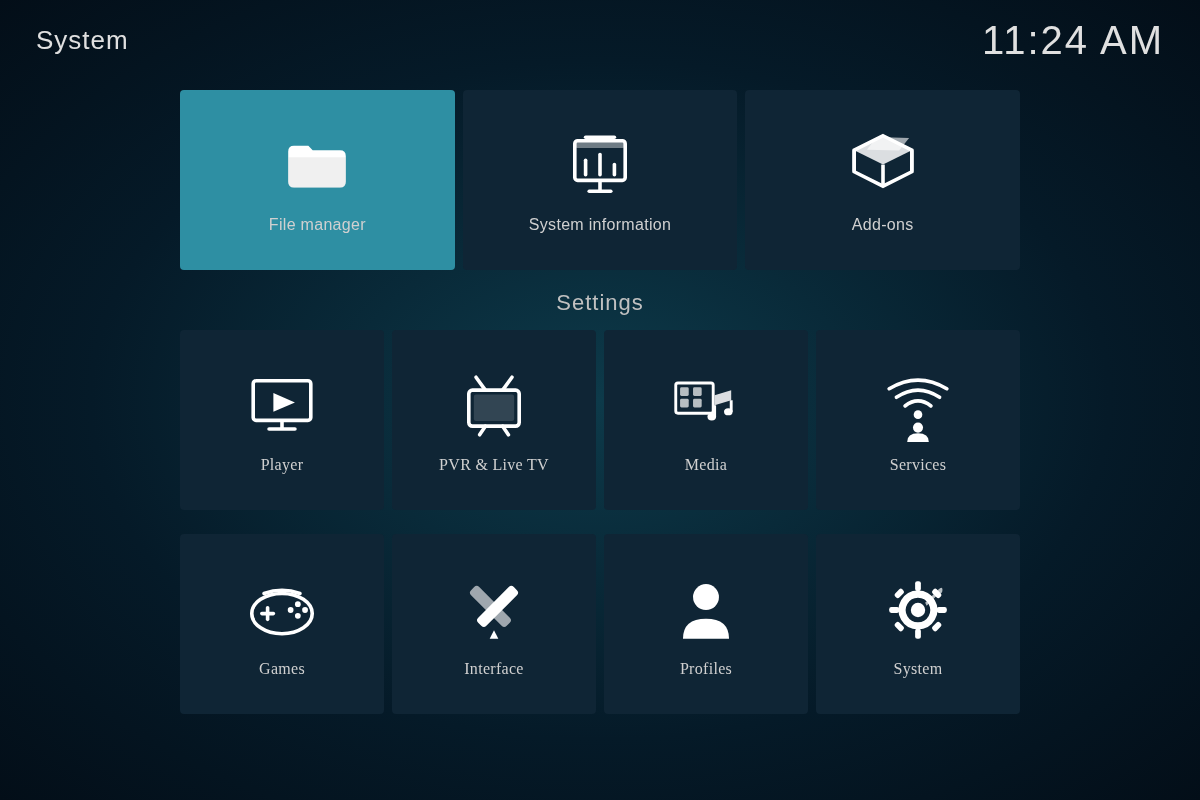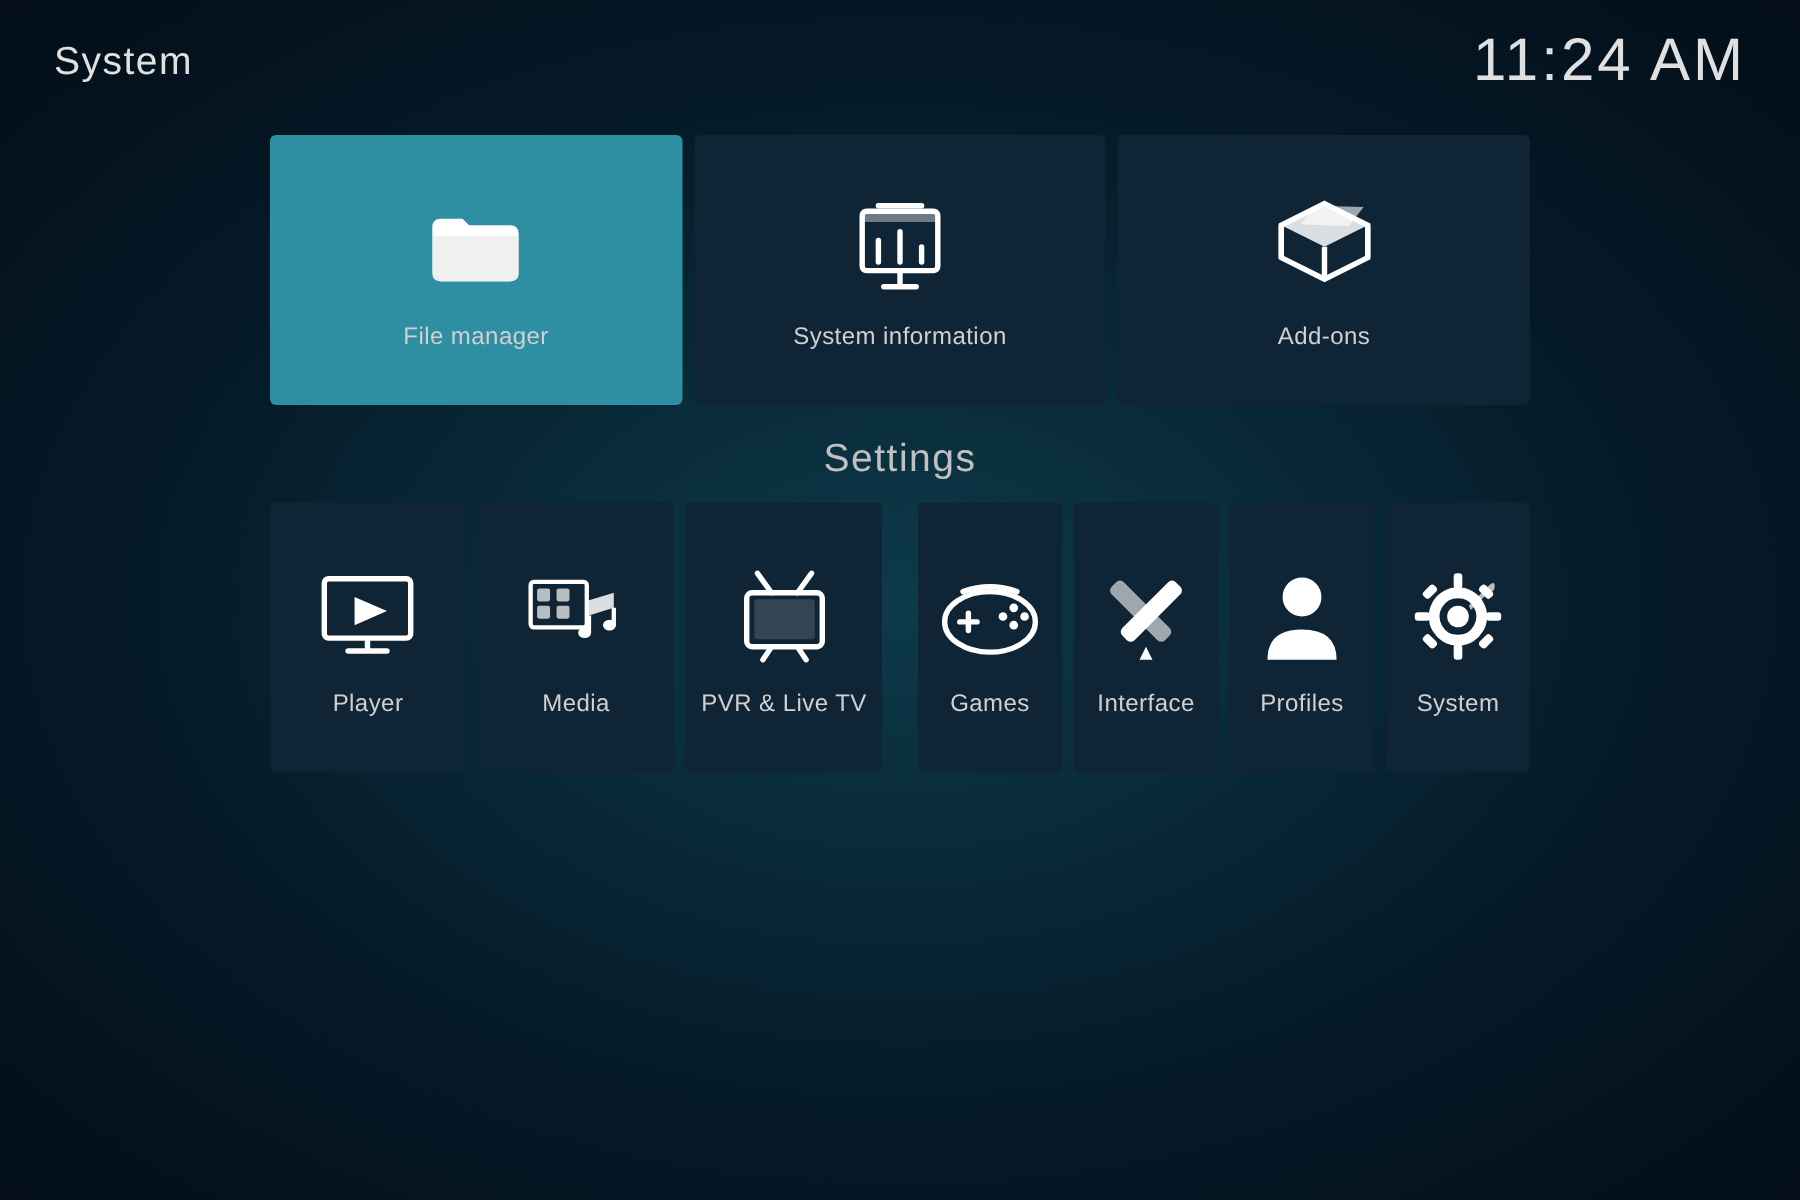--- a/index.html
+++ b/index.html
@@ -75,33 +75,34 @@
 
     .tile-label {
       font-size: 16px;
       font-weight: 400;
       color: #d0d0d0;
       text-align: center;
       letter-spacing: 0.3px;
     }
 
     .section-label {
-      font-size: 26px;
+      font-size: 22px;
       font-weight: 300;
       color: #c0c0c0;
       letter-spacing: 1px;
       margin-bottom: 14px;
       text-align: center;
     }
 
     .settings-rows {
       display: flex;
-      flex-direction: row;
+      flex-direction: column;
       gap: 24px;
       width: 100%;
+      font-family: Liberation Serif, serif;
     }
 
     .settings-row {
       display: flex;
       gap: 8px;
       width: 100%;
     }
 
     
     .tile-svg {
@@ -196,55 +197,70 @@
             <line x1="32" y1="82" x2="68" y2="82" stroke="white" stroke-width="5" stroke-linecap="round"></line>
           </svg>
         </div>
         <span class="tile-label">Player</span>
       </div>
 
       <div class="tile">
         <div class="tile-svg">
           <svg viewBox="0 0 100 100" xmlns="http://www.w3.org/2000/svg">
 
+            <rect x="15" y="28" width="70" height="50" rx="5" fill="none" stroke="white" stroke-width="5"></rect>
+
+            <rect x="22" y="34" width="56" height="37" rx="3" fill="white" opacity="0.15"></rect>
+
+            <line x1="38" y1="28" x2="25" y2="10" stroke="white" stroke-width="5" stroke-linecap="round"></line>
+
+            <line x1="62" y1="28" x2="75" y2="10" stroke="white" stroke-width="5" stroke-linecap="round"></line>
+
+            <line x1="38" y1="78" x2="30" y2="90" stroke="white" stroke-width="5" stroke-linecap="round"></line>
+            <line x1="62" y1="78" x2="70" y2="90" stroke="white" stroke-width="5" stroke-linecap="round"></line>
+          </svg>
+        </div>
+        <span class="tile-label">PVR &amp; Live TV</span>
+      </div>
+
+      <div class="tile">
+        <div class="tile-svg">
+          <svg viewBox="0 0 100 100" xmlns="http://www.w3.org/2000/svg">
+
             <rect x="8" y="18" width="52" height="42" rx="3" fill="none" stroke="white" stroke-width="4"></rect>
             <rect x="14" y="24" width="12" height="12" rx="2" fill="white" opacity="0.7"></rect>
             <rect x="32" y="24" width="12" height="12" rx="2" fill="white" opacity="0.7"></rect>
             <rect x="14" y="40" width="12" height="12" rx="2" fill="white" opacity="0.7"></rect>
             <rect x="32" y="40" width="12" height="12" rx="2" fill="white" opacity="0.7"></rect>
 
             <path d="M62,35 L85,28 L85,42 L62,49 Z" fill="white" opacity="0.85"></path>
             <line x1="62" y1="49" x2="62" y2="65" stroke="white" stroke-width="4"></line>
             <line x1="85" y1="42" x2="85" y2="58" stroke="white" stroke-width="4"></line>
             <ellipse cx="58" cy="65" rx="6" ry="5" fill="white"></ellipse>
             <ellipse cx="81" cy="58" rx="6" ry="5" fill="white"></ellipse>
           </svg>
         </div>
         <span class="tile-label">Media</span>
       </div>
 
       <div class="tile">
         <div class="tile-svg">
           <svg viewBox="0 0 100 100" xmlns="http://www.w3.org/2000/svg">
 
-            <rect x="15" y="28" width="70" height="50" rx="5" fill="none" stroke="white" stroke-width="5"></rect>
-
-            <rect x="22" y="34" width="56" height="37" rx="3" fill="white" opacity="0.15"></rect>
-
-            <line x1="38" y1="28" x2="25" y2="10" stroke="white" stroke-width="5" stroke-linecap="round"></line>
-
-            <line x1="62" y1="28" x2="75" y2="10" stroke="white" stroke-width="5" stroke-linecap="round"></line>
-
-            <line x1="38" y1="78" x2="30" y2="90" stroke="white" stroke-width="5" stroke-linecap="round"></line>
-            <line x1="62" y1="78" x2="70" y2="90" stroke="white" stroke-width="5" stroke-linecap="round"></line>
-          </svg>
-        </div>
-        <span class="tile-label">PVR &amp; Live TV</span>
-      </div>
-
+            <circle cx="50" cy="62" r="6" fill="white"></circle>
+            <path d="M32,50 Q50,36 68,50" fill="none" stroke="white" stroke-width="5" stroke-linecap="round"></path>
+            <path d="M20,38 Q50,18 80,38" fill="none" stroke="white" stroke-width="5" stroke-linecap="round"></path>
+            <path d="M10,26 Q50,2 90,26" fill="none" stroke="white" stroke-width="5" stroke-linecap="round"></path>
+
+            <circle cx="50" cy="80" r="7" fill="white"></circle>
+            <path d="M35,100 Q35,88 50,88 Q65,88 65,100" fill="white"></path>
+          </svg>
+        </div>
+        <span class="tile-label">Services</span>
+      </div>
 
     </div>
 
     <div class="settings-row">
 
       <div class="tile">
         <div class="tile-svg">
           <svg viewBox="0 0 100 100" xmlns="http://www.w3.org/2000/svg">
 
             <ellipse cx="50" cy="55" rx="42" ry="28" fill="none" stroke="white" stroke-width="5"></ellipse>

